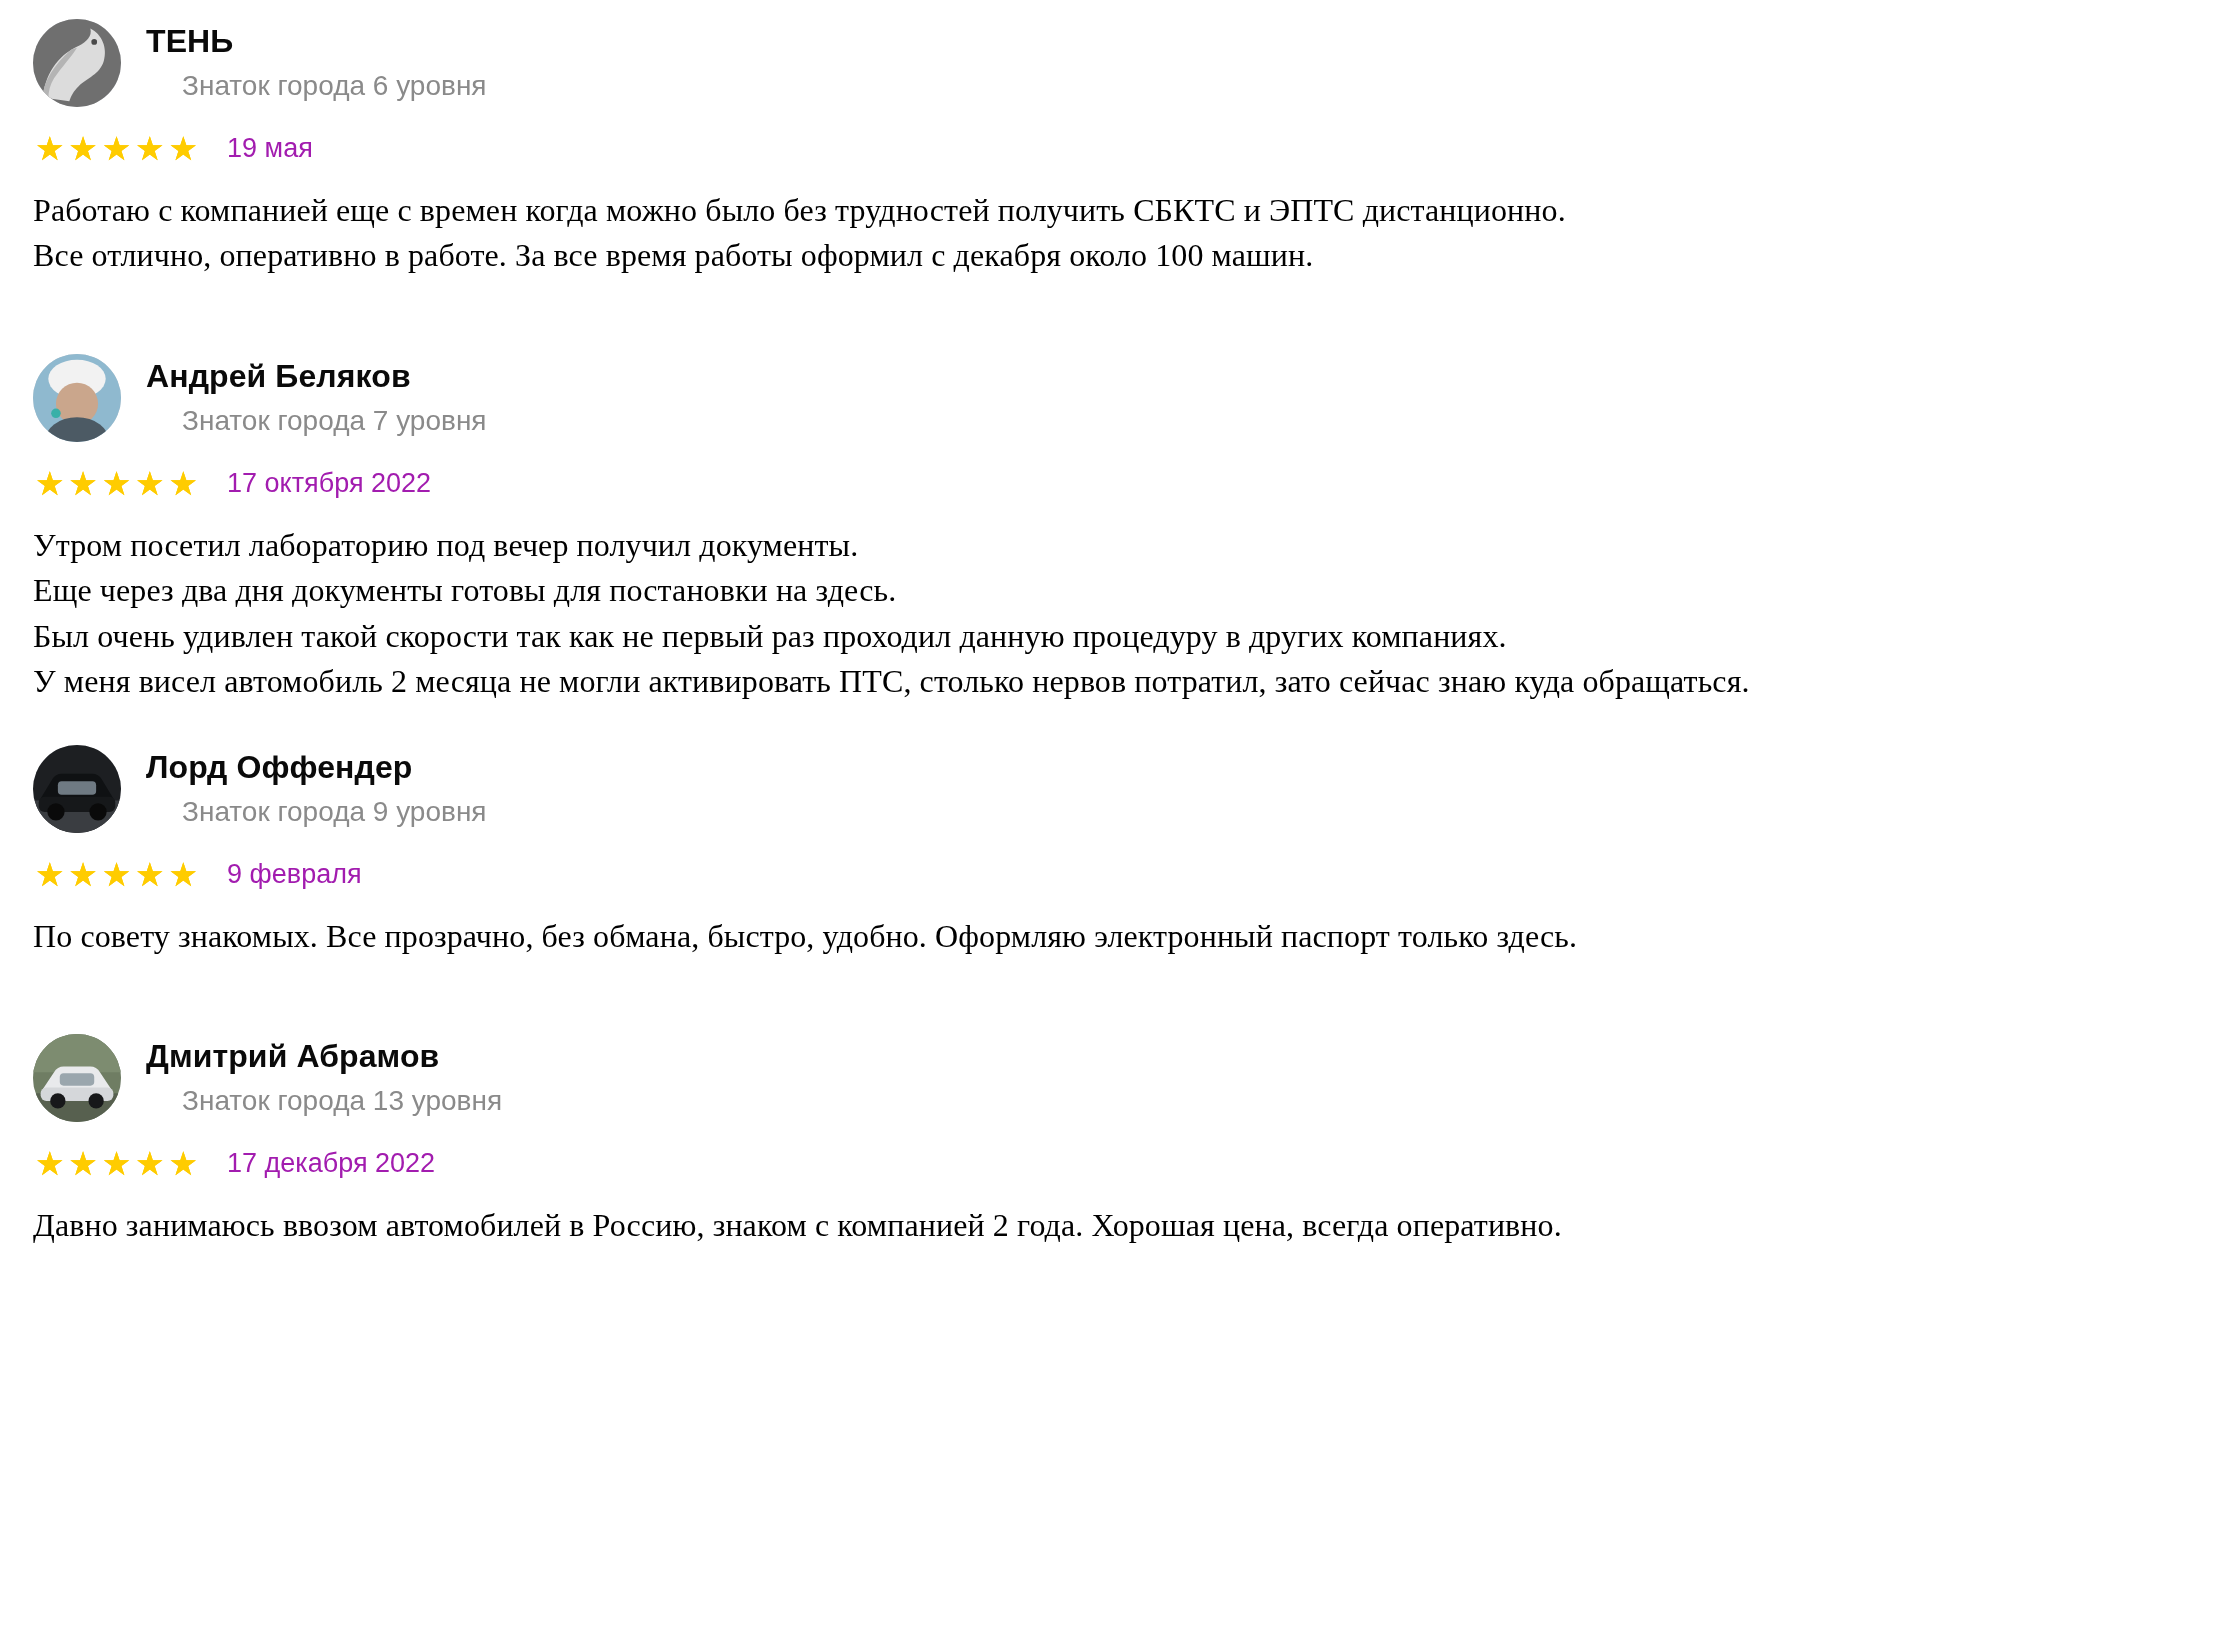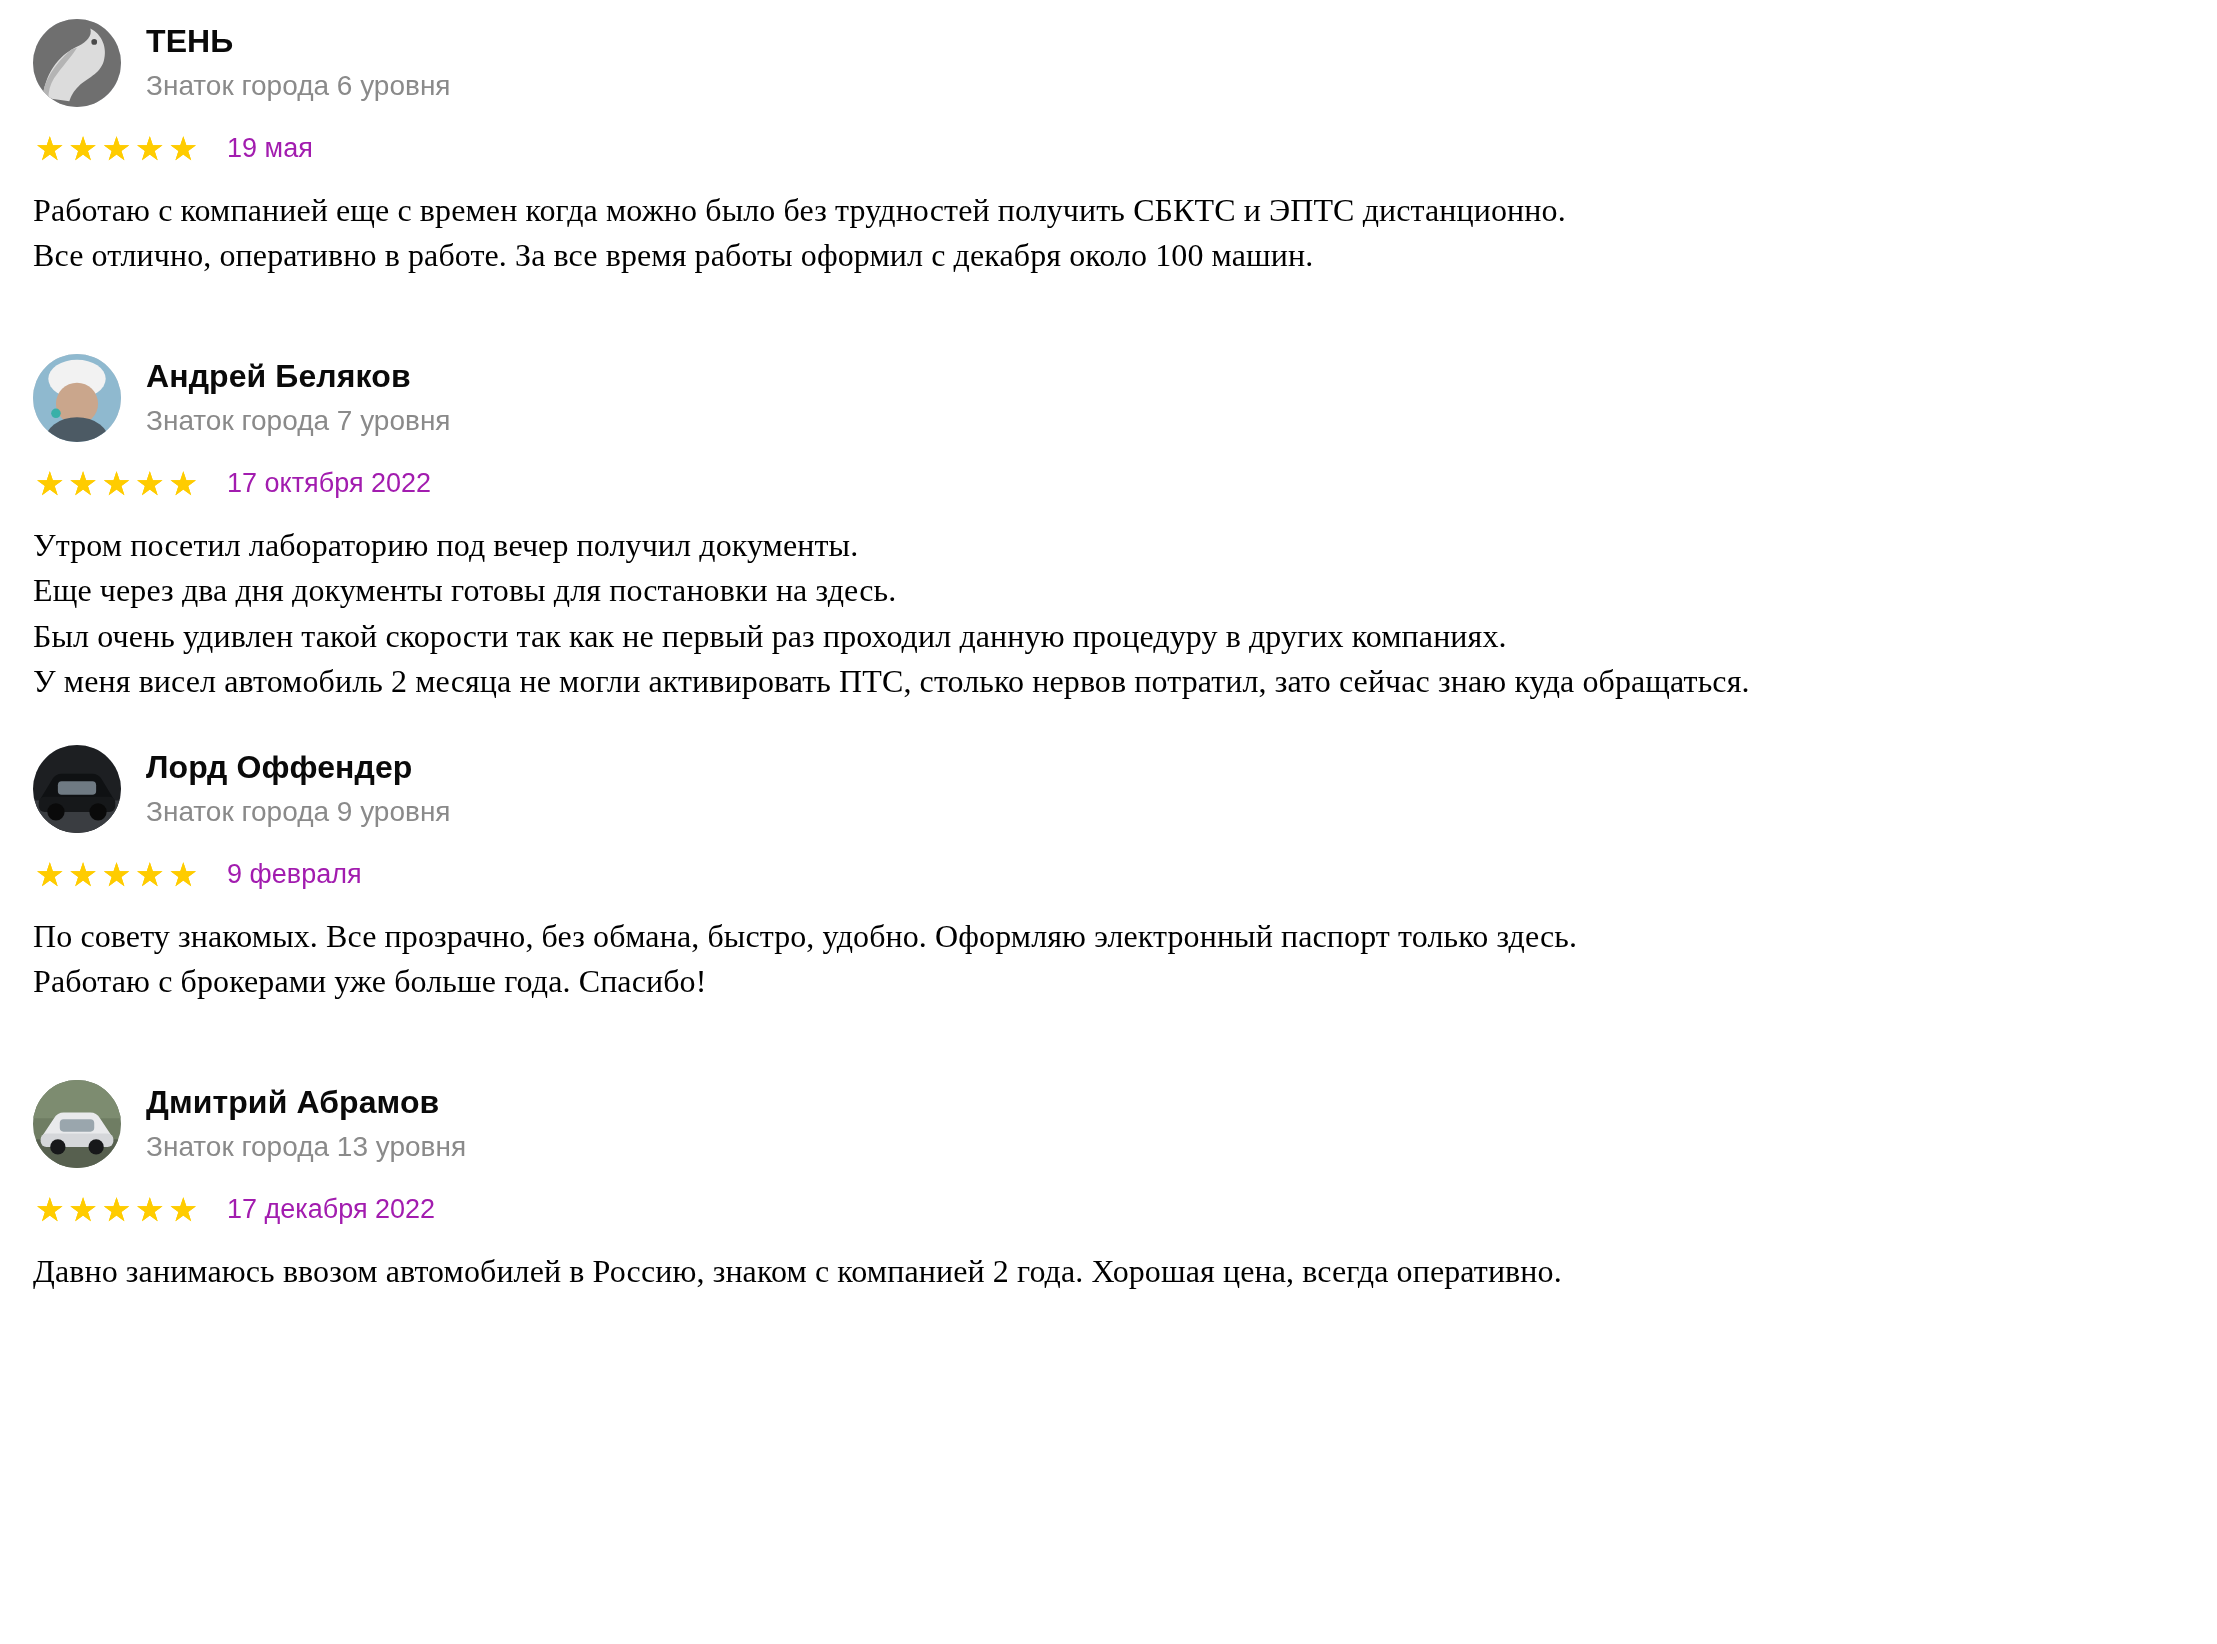--- a/index.html
+++ b/index.html
@@ -46,20 +46,21 @@
     font-size: 32px;
     font-weight: bold;
     color: #0a0a0a;
     line-height: 1.12;
     letter-spacing: 0.1px;
   }
   .author-level {
     font-size: 28px;
     color: #8a8a8a;
     line-height: 1.12;
+    margin-left: 36px;
   }
   .meta-row {
     display: flex;
     align-items: center;
     gap: 29px;
     margin-top: 25px;
     margin-left: 1.9px;
   }
   .stars {
     display: flex;
@@ -184,21 +185,20 @@
         <span>★</span>
         <span>★</span>
         <span>★</span>
         <span>★</span>
         <span>★</span>
       </div>
       <div class="date">9 февраля</div>
     </div>
     <div class="review-text">
       <p>По совету знакомых. Все прозрачно, без обмана, быстро, удобно. Оформляю электронный паспорт только здесь.</p>
-      <p>Работаю с брокерами уже больше года. Спасибо!</p>
     </div>
   </div>
 
   <div class="gap-lg"></div>
 
   <div class="review">
     <div class="review-head">
       <div class="avatar">
         <svg viewBox="0 0 92 92" xmlns="http://www.w3.org/2000/svg" aria-hidden="true">
           <rect width="92" height="92" fill="#6f7d63"></rect>

